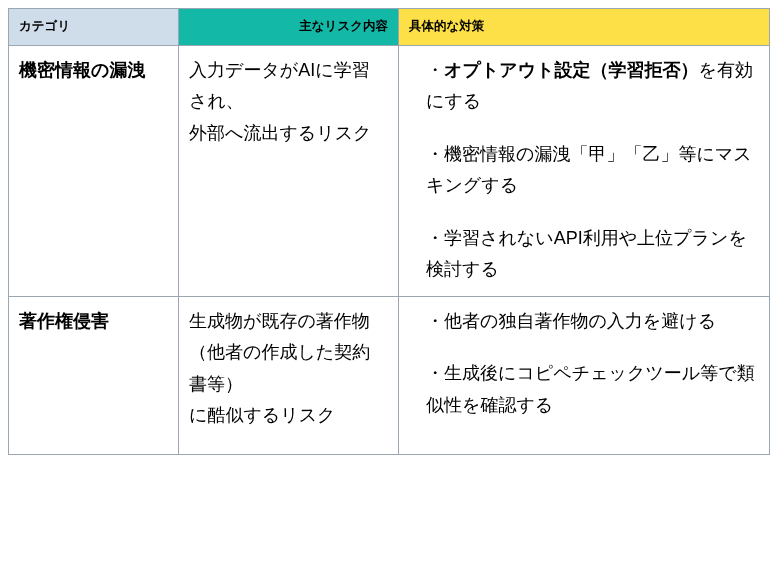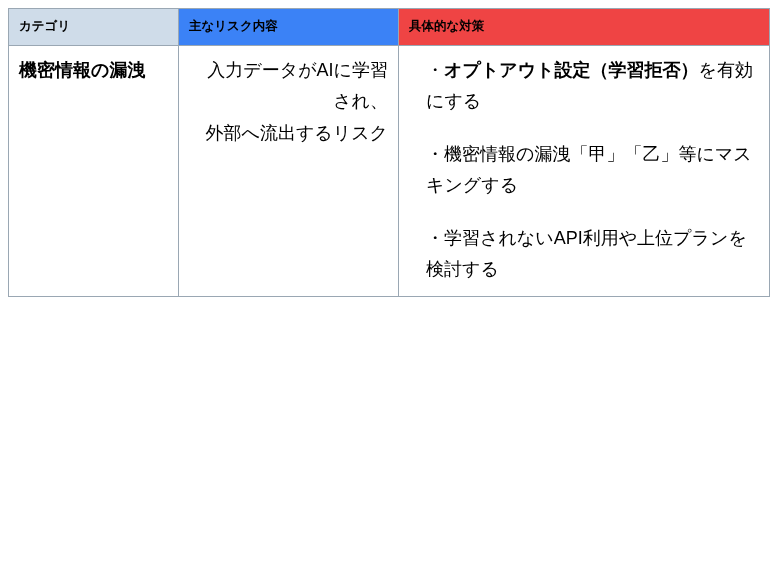--- a/index.html
+++ b/index.html
@@ -89,32 +89,44 @@
 <div class="page">
   <table class="risk-table">
     <colgroup>
       <col class="c0">
       <col class="c1">
       <col class="c2">
     </colgroup>
     <thead>
       <tr>
         <th style="border-color: rgb(154, 167, 179); background: rgb(207, 220, 233);">カテゴリ</th>
-        <th style="border-color: rgb(154, 167, 179); background: #3b82f6;">主なリスク内容</th>
-        <th style="border-color: rgb(154, 167, 179); background: #ef4444;">具体的な対策</th>
+        <th style="border-color: rgb(154, 167, 179); background: #14b8a6; text-align: right;">主なリスク内容</th>
+        <th style="border-color: rgb(154, 167, 179); background: #fde047;">具体的な対策</th>
       </tr>
     </thead>
     <tbody>
       <tr class="row-1">
         <td class="cat" style="border-color: rgb(154, 167, 179);">機密情報の漏洩</td>
-        <td class="risk" style="border-color: rgb(154, 167, 179); text-align: right;">
+        <td class="risk" style="border-color: rgb(154, 167, 179);">
           <div class="line">入力データがAIに学習され、
 外部へ流出するリスク</div>
         </td>
         <td class="measure" style="border-color: rgb(154, 167, 179);">
           <div class="bullet"><span>・</span><b>オプトアウト設定（学習拒否）</b><span>を有効にする</span></div>
           <div class="bullet"><span>・</span><span>機密情報の漏洩「甲」「乙」等にマスキングする</span></div>
           <div class="bullet"><span>・</span><span>学習されないAPI利用や上位プランを検討する</span></div>
         </td>
       </tr>
+      <tr class="row-3">
+        <td class="cat" style="border-color: rgb(154, 167, 179);">著作権侵害</td>
+        <td class="risk" style="border-color: rgb(154, 167, 179);">
+          <div class="line">生成物が既存の著作物
+（他者の作成した契約書等）
+に酷似するリスク</div>
+        </td>
+        <td class="measure" style="border-color: rgb(154, 167, 179);">
+          <div class="bullet"><span>・</span><span>他者の独自著作物の入力を避ける</span></div>
+          <div class="bullet"><span>・</span><span>生成後にコピペチェックツール等で類似性を確認する</span></div>
+        </td>
+      </tr>
     </tbody>
   </table>
 </div>
 
 </body></html>

